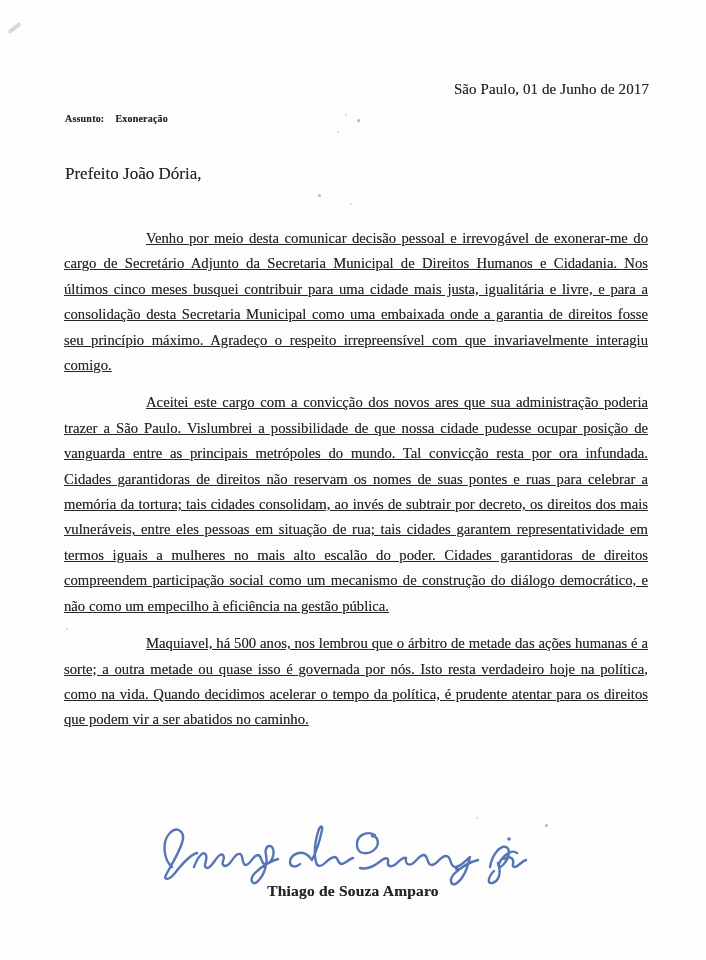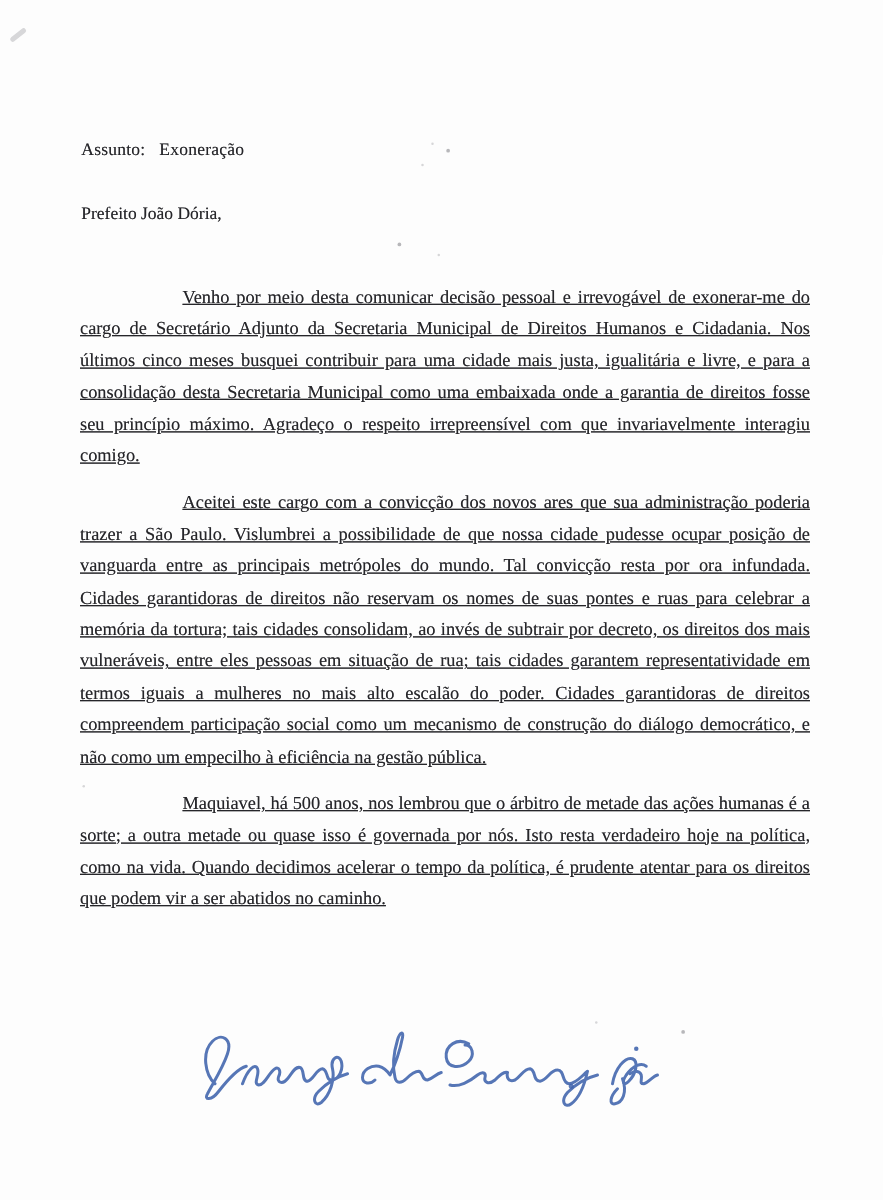--- a/index.html
+++ b/index.html
@@ -18,30 +18,30 @@
     top: 81px;
     right: 57px;
     font-size: 15px;
     letter-spacing: 0.1px;
     white-space: nowrap;
   }
   .subject-line {
     position: absolute;
     top: 113px;
     left: 65px;
-    font-size: 14px;
-    font-weight: 400;
+    font-size: 10px;
+    font-weight: 700;
     letter-spacing: 0.2px;
   }
   .subject-line .subject-value { margin-left: 11px; }
   .salutation {
     position: absolute;
     top: 164px;
     left: 65px;
-    font-size: 14px;
+    font-size: 17px;
   }
   .body-text {
     position: absolute;
     top: 226px;
     left: 64px;
     width: 584px;
     font-size: 14.7px;
     line-height: 25.4px;
     text-align: justify;
   }
@@ -93,20 +93,21 @@
     opacity: 0.85;
   }
 </style>
 </head>
 <body>
 
 <div class="page">
 
   <div class="corner-mark"></div>
 
+  <div class="date-line">São Paulo, 01 de Junho de 2017</div>
 
   <div class="subject-line">
     <span>Assunto:</span><span class="subject-value">Exoneração</span>
   </div>
 
   <div class="salutation">Prefeito João Dória,</div>
 
   <div class="body-text">
     <p>Venho por meio desta comunicar decisão pessoal e irrevogável de exonerar-me do cargo de Secretário Adjunto da Secretaria Municipal de Direitos Humanos e Cidadania. Nos últimos cinco meses busquei contribuir para uma cidade mais justa, igualitária e livre, e para a consolidação desta Secretaria Municipal como uma embaixada onde a garantia de direitos fosse seu princípio máximo. Agradeço o respeito irrepreensível com que invariavelmente interagiu comigo.</p>
     <p>Aceitei este cargo com a convicção dos novos ares que sua administração poderia trazer a São Paulo. Vislumbrei a possibilidade de que nossa cidade pudesse ocupar posição de vanguarda entre as principais metrópoles do mundo. Tal convicção resta por ora infundada. Cidades garantidoras de direitos não reservam os nomes de suas pontes e ruas para celebrar a memória da tortura; tais cidades consolidam, ao invés de subtrair por decreto, os direitos dos mais vulneráveis, entre eles pessoas em situação de rua; tais cidades garantem representatividade em termos iguais a mulheres no mais alto escalão do poder. Cidades garantidoras de direitos compreendem participação social como um mecanismo de construção do diálogo democrático, e não como um empecilho à eficiência na gestão pública.</p>
@@ -128,20 +129,21 @@
         <path d="M330,45 C332,33 340,23 346,25 C351,27 349,37 343,43 C339,47 337,44 341,38 C347,30 353,28 357,31"></path>
         <path d="M344,37 C348,34 352,35 353,38 C354,42 351,45 355,45 C359,44 362,39 366,38"></path>
         <path d="M338,41 C342,52 338,60 332,61 C327,62 328,55 334,49"></path>
         <circle cx="349" cy="17" r="1.8" fill="#3f63ac" stroke="none"></circle>
       </g>
     </svg>
   </div>
 
   <div class="ink-dot" style="left:455px; top:867px; background:#3f63ac;"></div>
 
+  <div class="typed-name">Thiago de Souza Amparo</div>
 
   <div class="speck" style="left:357px; top:119px;"></div>
   <div class="speck light" style="left:345px; top:114px;"></div>
   <div class="speck light" style="left:337px; top:131px;"></div>
   <div class="speck" style="left:318px; top:194px;"></div>
   <div class="speck light" style="left:350px; top:203px;"></div>
   <div class="speck light" style="left:476px; top:817px;"></div>
   <div class="speck" style="left:545px; top:824px;"></div>
   <div class="speck light" style="left:66px; top:628px;"></div>
 

